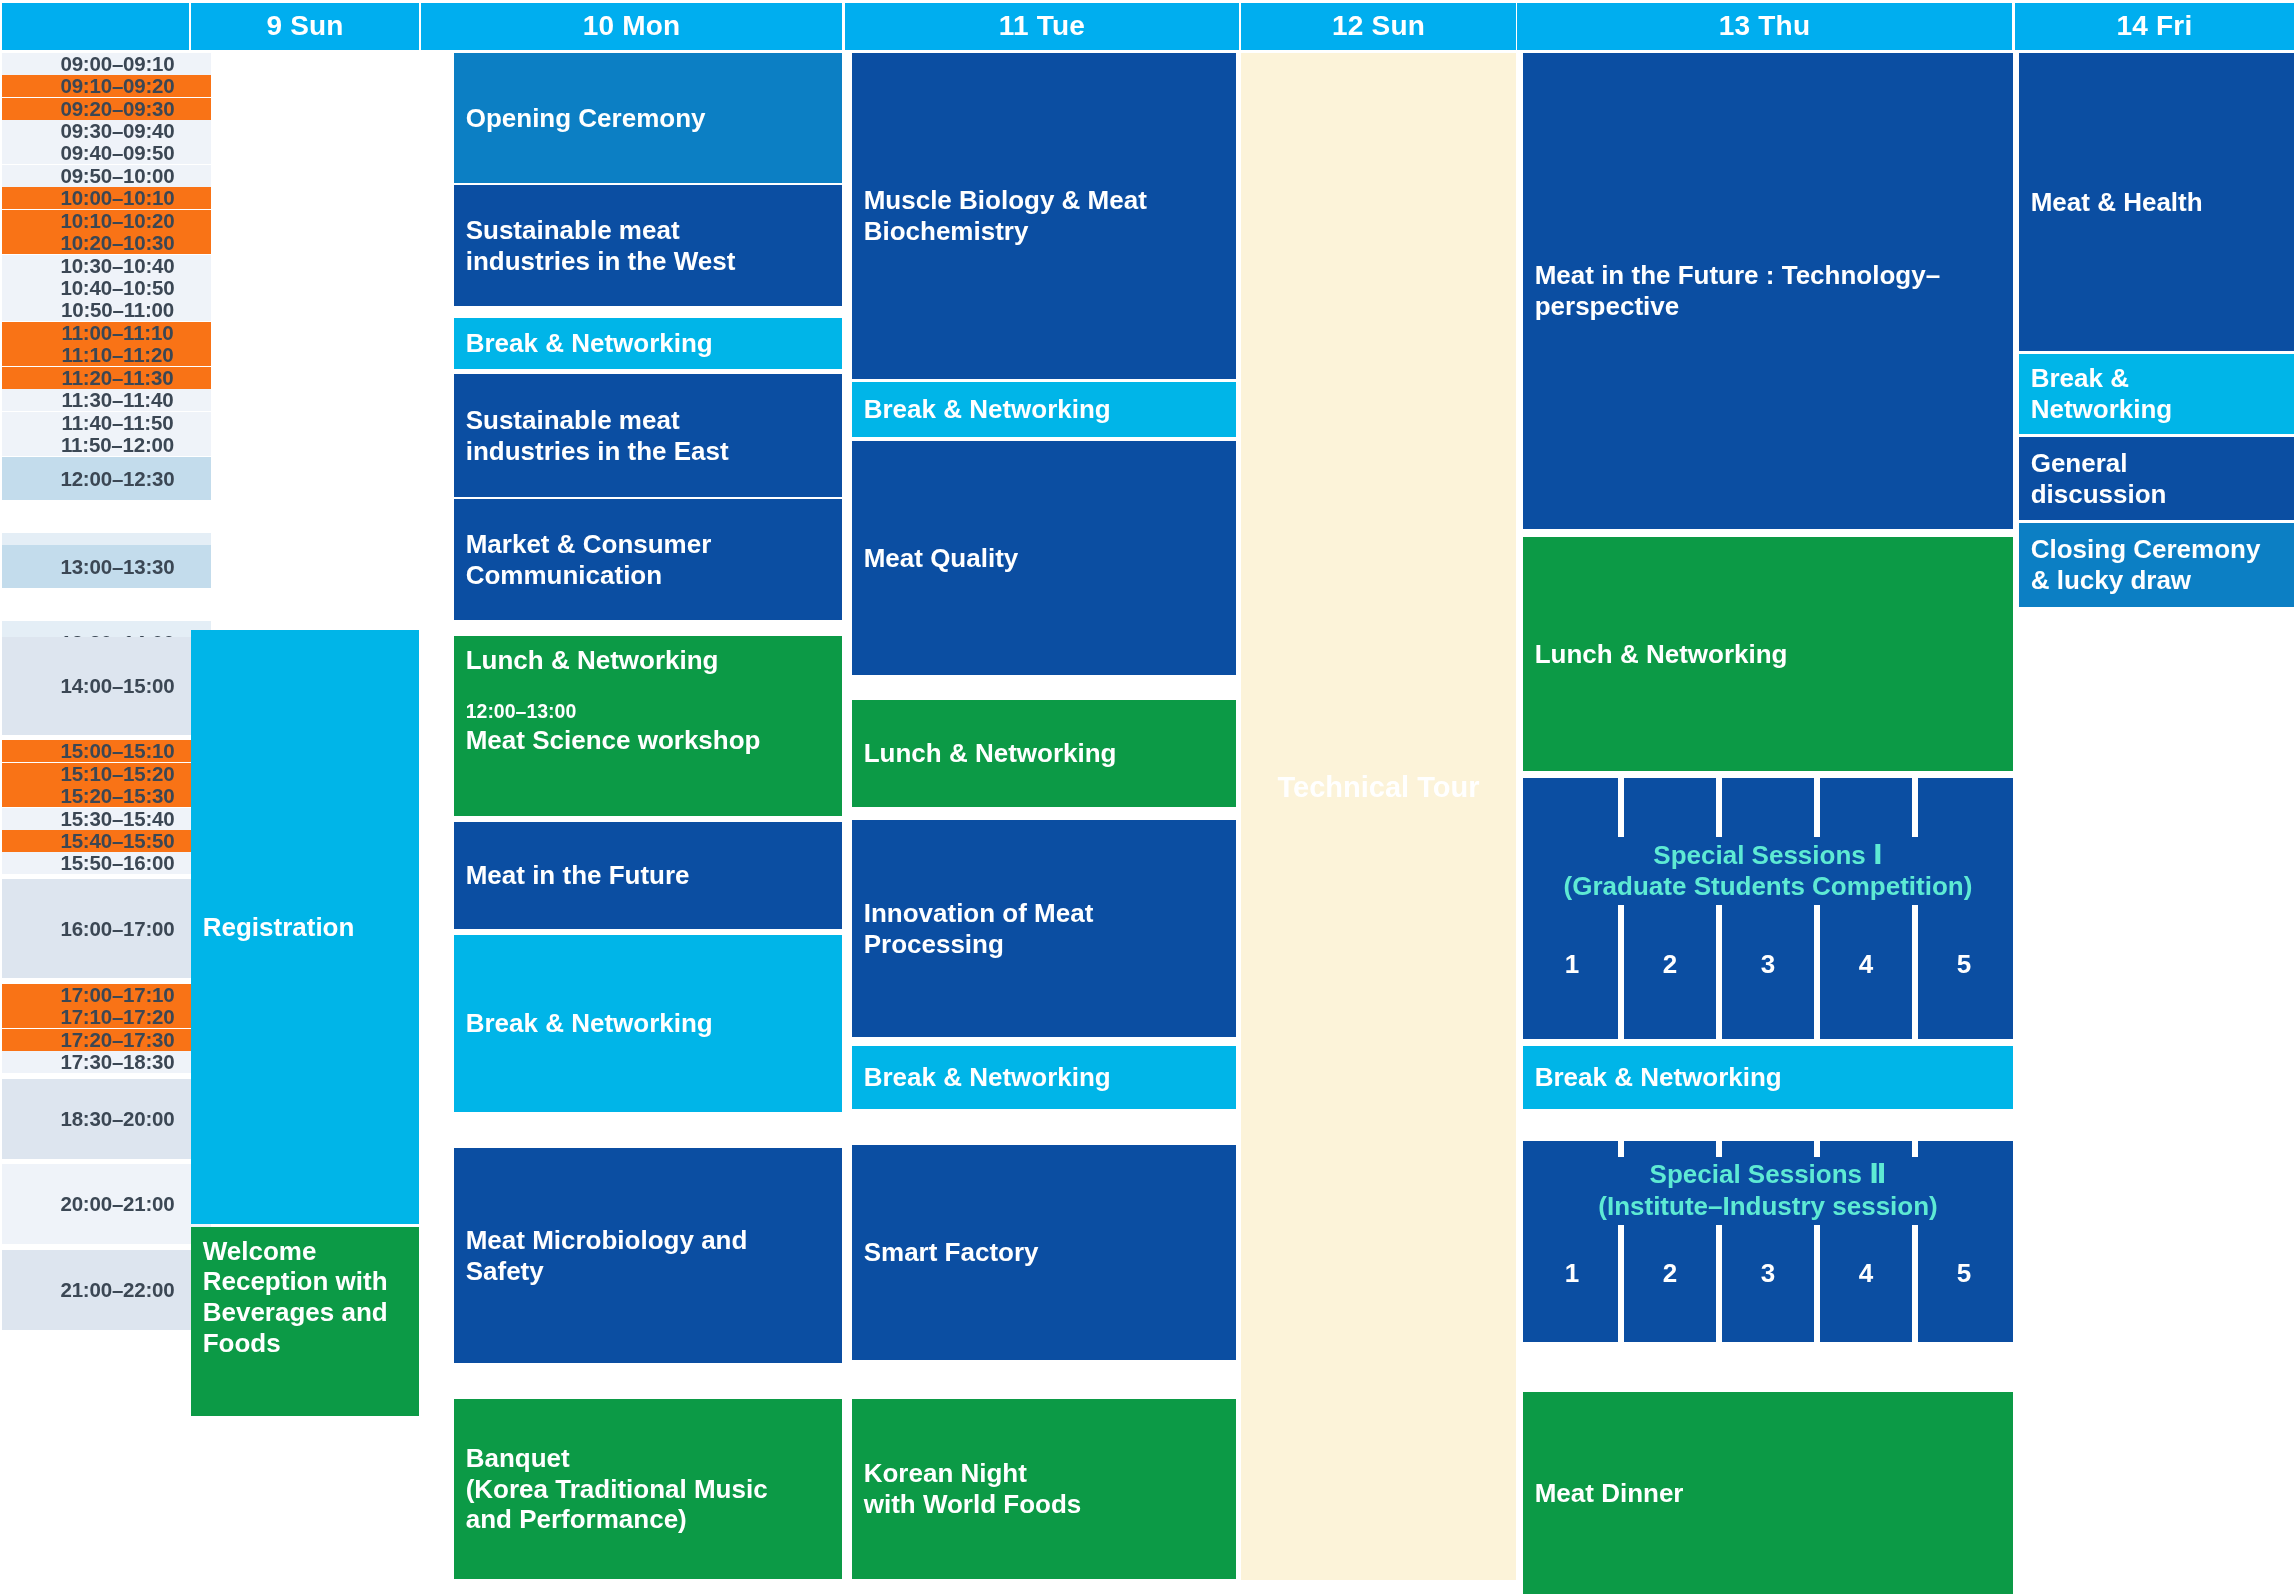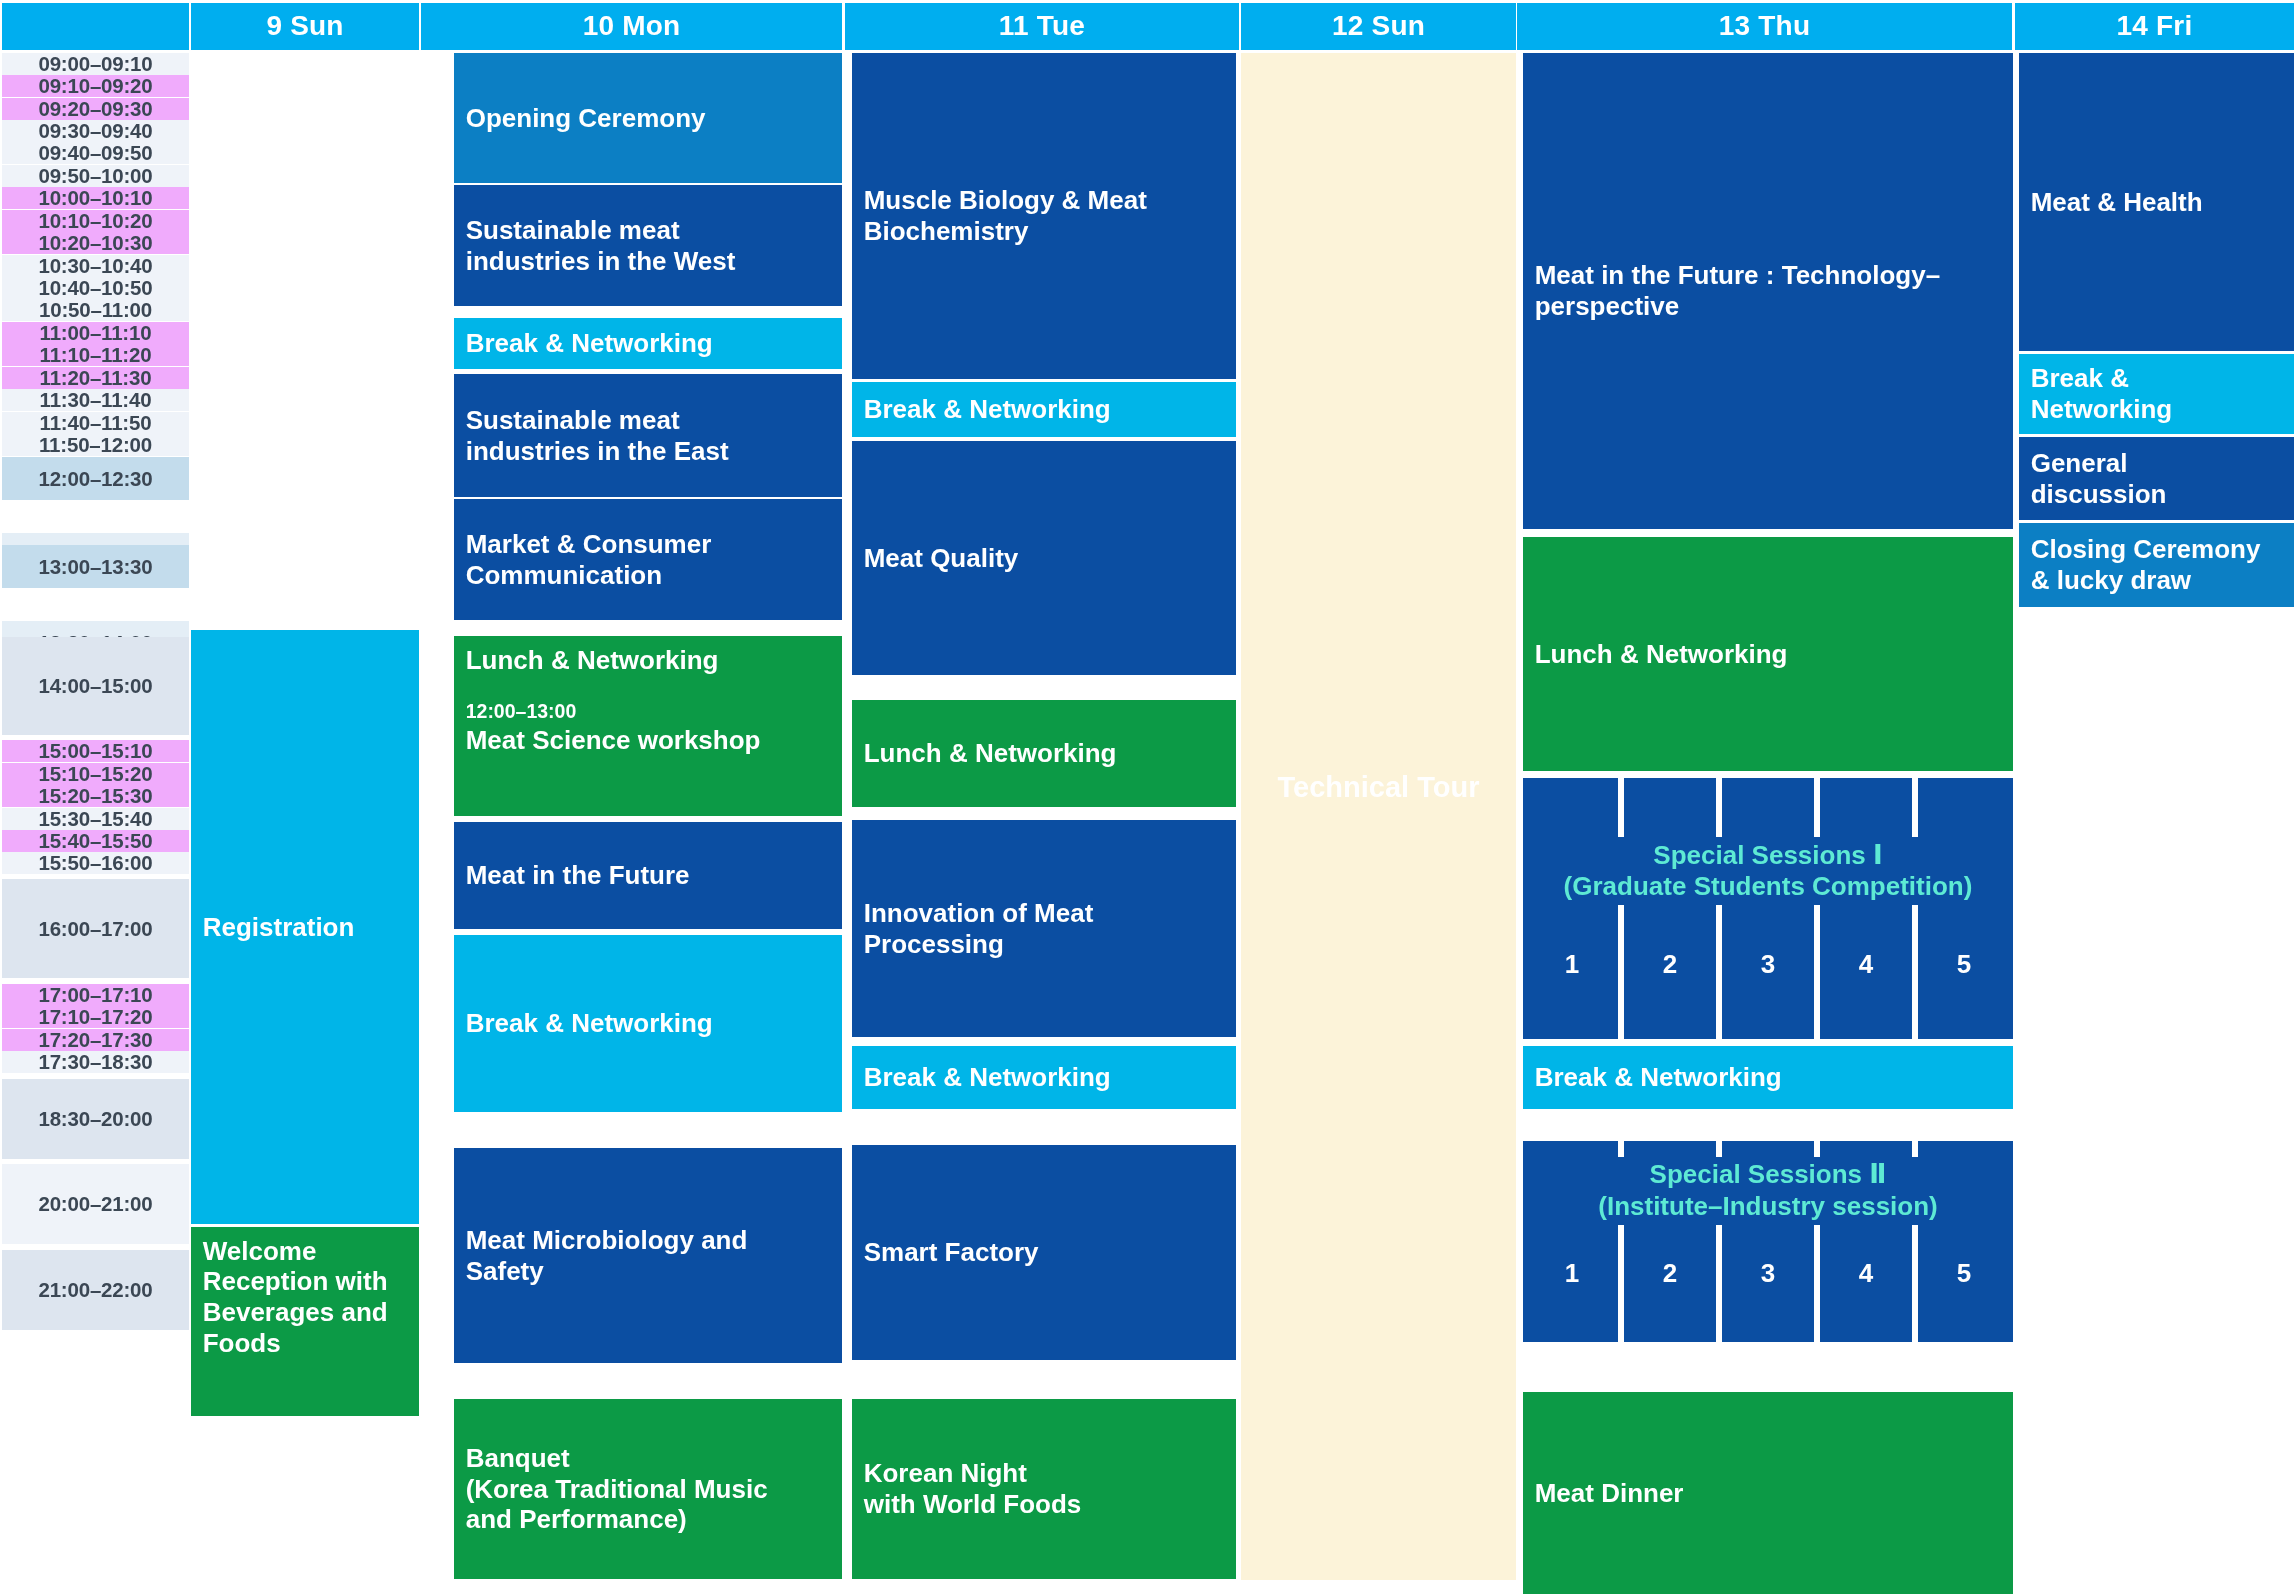--- a/index.html
+++ b/index.html
@@ -50,22 +50,23 @@
     left: 2px;
     width: 187px;
     color: #3b4754;
     font-size: 20.5px;
     font-weight: bold;
     display: flex;
     align-items: center;
     justify-content: center;
     letter-spacing: -0.2px;
     white-space: nowrap;
-  }
-  .tz-a { background: #f0abfc; }
+    padding-left: 22px;
+  }
+  .tz-a { background: #f97316; }
   .tz-b { background: #eff3f9; }
   .tz-c { background: #c3dcec; }
   .tz-d { background: #e4eef6; margin-top: 32px; }
   .tz-e { background: #dde5ef; }
 
   
   .tour-band {
     position: absolute;
     background: #FCF3D9;
   }

